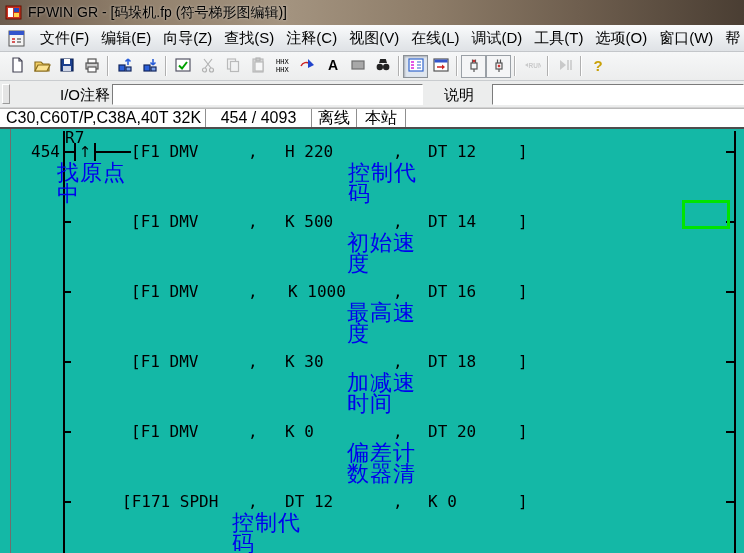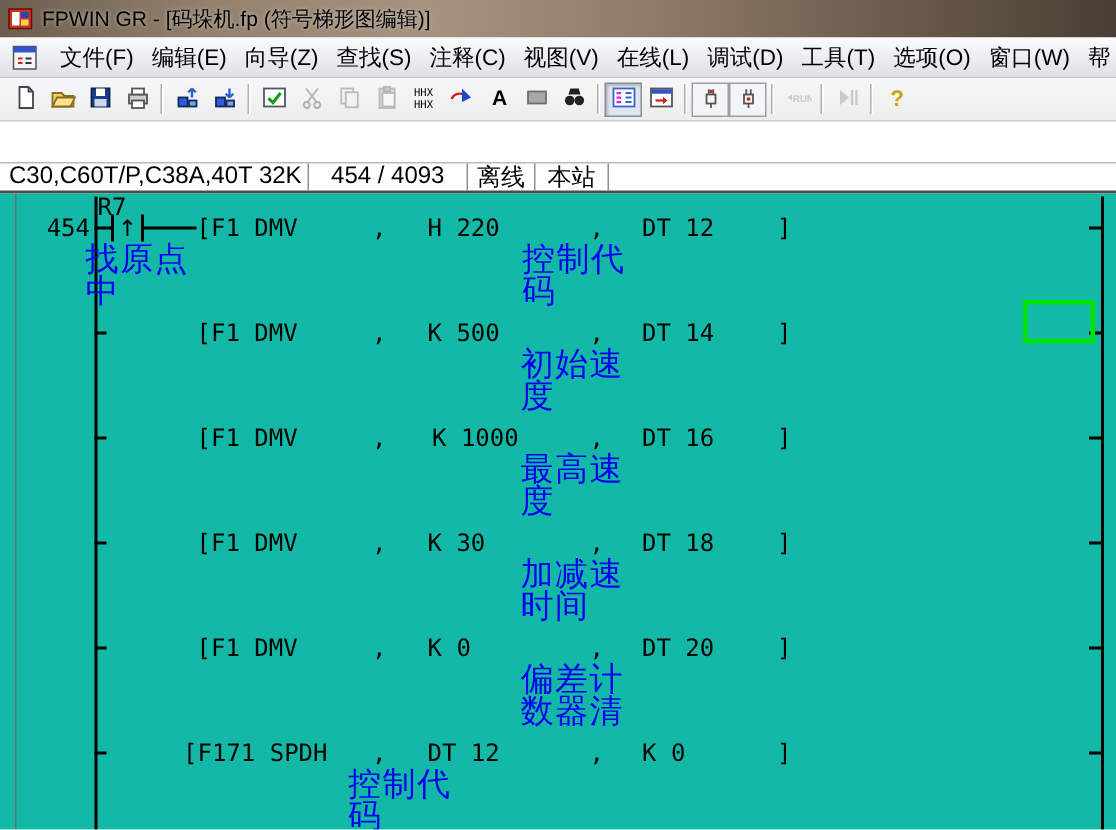--- a/index.html
+++ b/index.html
@@ -320,20 +320,27 @@
         <button class="tbtn">
           <span>
             <svg width="18" height="18" viewBox="0 0 18 18" fill="none" stroke-width="1.2">
               <text x="4.5" y="14.5" font-size="15" font-weight="bold" fill="#c9a109">?</text>
             </svg>
           </span>
         </button>
       </div>
     </div>
 
+  <div class="commentbar">
+    <div class="grip"></div>
+    <div class="cbar-label" id="io-label">I/O注释</div>
+    <input class="cbar-input" id="io-input" value="" style="">
+    <div class="cbar-label" id="desc-label">说明</div>
+    <input class="cbar-input" id="desc-input" value="" style="">
+  </div>
 
   <div class="statusbar" id="statusbar">
       <div class="ssec left" style="width: 206px;">C30,C60T/P,C38A,40T 32K</div>
       <div class="ssec center" style="width: 106px;">454 /  4093</div>
       <div class="ssec center" style="width: 45px;">离线</div>
       <div class="ssec center" style="width: 49px;">本站</div>
       <div class="sfill" style="border-right: none;"></div>
     </div>
 
   <div class="ladder" id="ladder">

